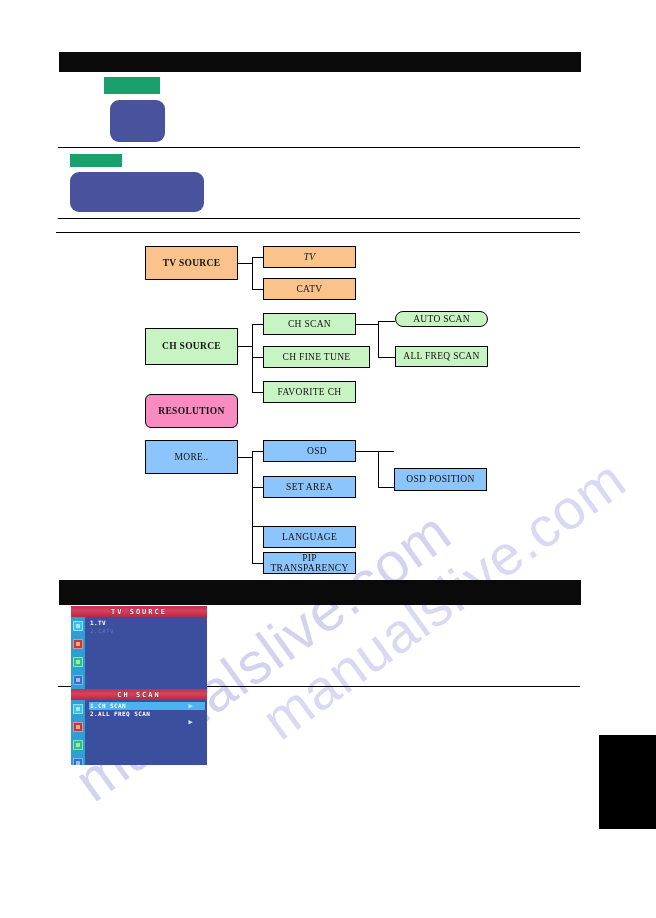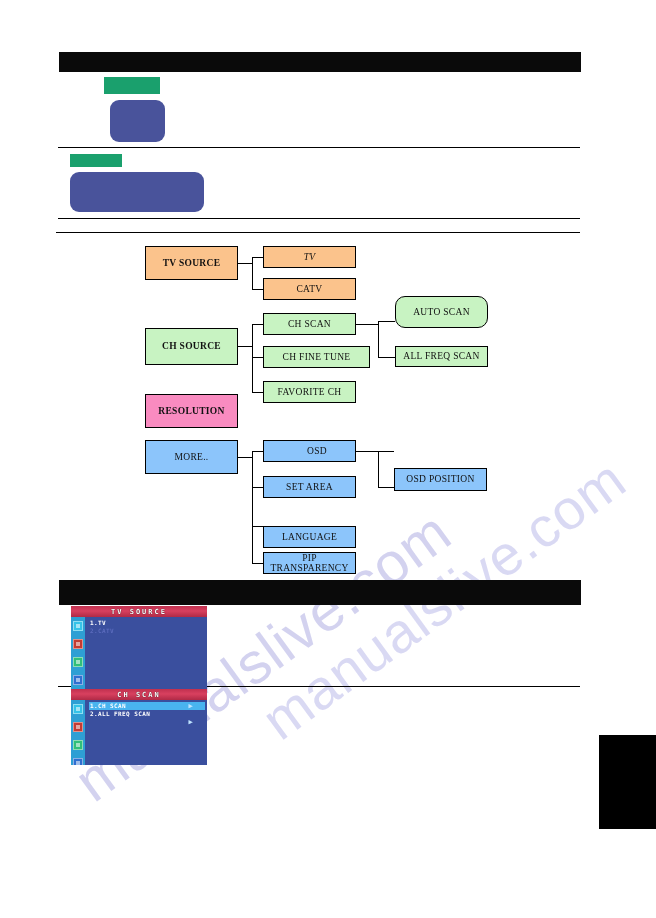--- a/index.html
+++ b/index.html
@@ -207,24 +207,24 @@
 
     <div class="node orange bold" style="left:145px;top:246px;width:93px;height:34px;">TV SOURCE</div>
     <div class="node orange" style="left:263px;top:246px;width:93px;height:22px;font-style:italic;">TV</div>
     <div class="node orange" style="left:263px;top:278px;width:93px;height:22px;">CATV</div>
 
     <div class="node greenn bold" style="left:145px;top:328px;width:93px;height:37px;">CH SOURCE</div>
     <div class="node greenn" style="left:263px;top:313px;width:93px;height:22px;">CH SCAN</div>
     <div class="node greenn" style="left:263px;top:346px;width:107px;height:22px;">CH FINE TUNE</div>
     <div class="node greenn" style="left:263px;top:381px;width:93px;height:22px;text-align:center;">FAVORITE CH</div>
 
-    <div class="node greenn" style="left:395px;top:296px;width:93px;height:32px;border-radius:10px;">AUTO SCAN</div>
+    <div class="node greenn" style="left:395px;top:311px;width:93px;height:16px;border-radius:10px;">AUTO SCAN</div>
     <div class="node greenn" style="left:395px;top:346px;width:93px;height:21px;">ALL FREQ SCAN</div>
 
-    <div class="node pink bold" style="left:145px;top:394px;width:93px;height:34px;">RESOLUTION</div>
+    <div class="node pink bold" style="left:145px;top:394px;width:93px;height:34px;border-radius:6px;">RESOLUTION</div>
 
     <div class="node bluen" style="left:145px;top:440px;width:93px;height:34px;">MORE..</div>
     <div class="node bluen" style="left:263px;top:440px;width:93px;height:22px;padding-left:17px;">OSD</div>
     <div class="node bluen" style="left:263px;top:476px;width:93px;height:22px;">SET AREA</div>
     <div class="node bluen" style="left:263px;top:526px;width:93px;height:22px;">LANGUAGE</div>
     <div class="node bluen" style="left:263px;top:552px;width:93px;height:22px;">PIP TRANSPARENCY</div>
 
     <div class="node bluen" style="left:394px;top:440px;width:93px;height:23px;margin-top:28px;">OSD POSITION</div>
   </div>
 

